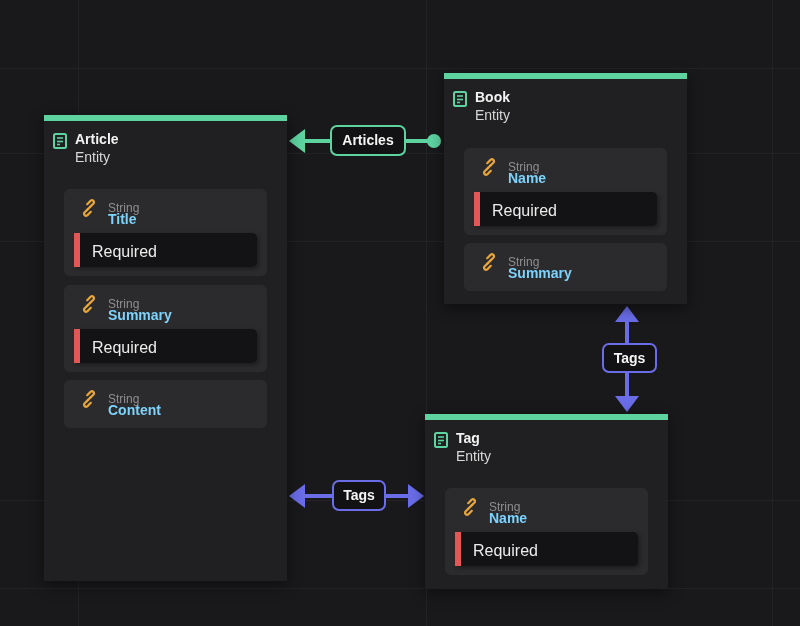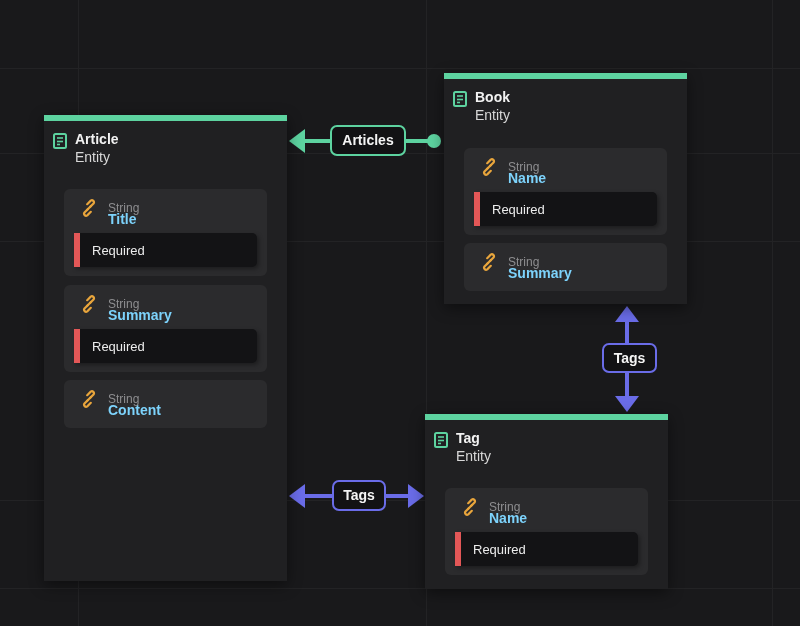--- a/index.html
+++ b/index.html
@@ -30,21 +30,21 @@
   .field-icon { position: absolute; left: 16px; top: 10px; width: 18px; height: 18px; }
   .field-name { position: absolute; left: 44px; top: 22px; color: #7dd3fc; font-weight: bold; font-size: 14px; }
   .field-type { position: absolute; left: 44px; top: 12px; color: #8e8e90; font-size: 12px; }
   .field-type.ext { font-size: 10px; font-weight: bold; top: 25px; }
   .req {
     position: absolute; left: 10px; right: 10px; top: 44px; height: 34px;
     background: #131315; border-radius: 0 5px 5px 0;
     box-shadow: 2px 2px 4px rgba(0,0,0,0.35);
   }
   .req-bar { position: absolute; left: 0; top: 0; bottom: 0; width: 6px; background: #e35757; }
-  .req-text { position: absolute; left: 18px; top: 10px; color: #ececec; font-size: 13px; }
+  .req-text { position: absolute; left: 18px; top: 10px; color: #ececec; font-size: 16px; }
 
   .edges { position: absolute; inset: 0; pointer-events: none; }
   .elabel {
     position: absolute; box-sizing: border-box;
     background: #121214; border-radius: 7px;
     color: #f4f4f4; font-weight: bold; font-size: 14px;
     text-align: center;
   }
   .elabel.green { border: 2px solid #5dd3a0; }
   .elabel.blue { border: 2px solid #6a6ce8; }

